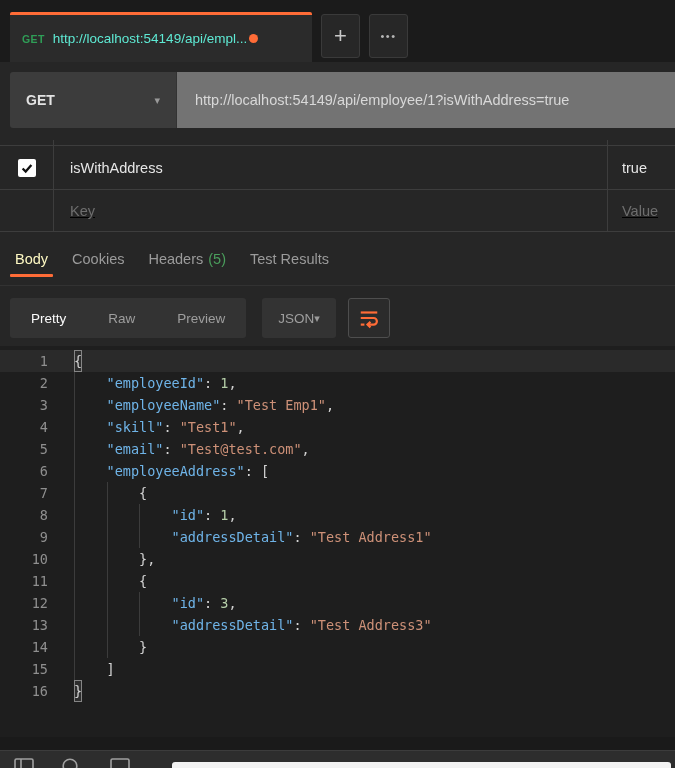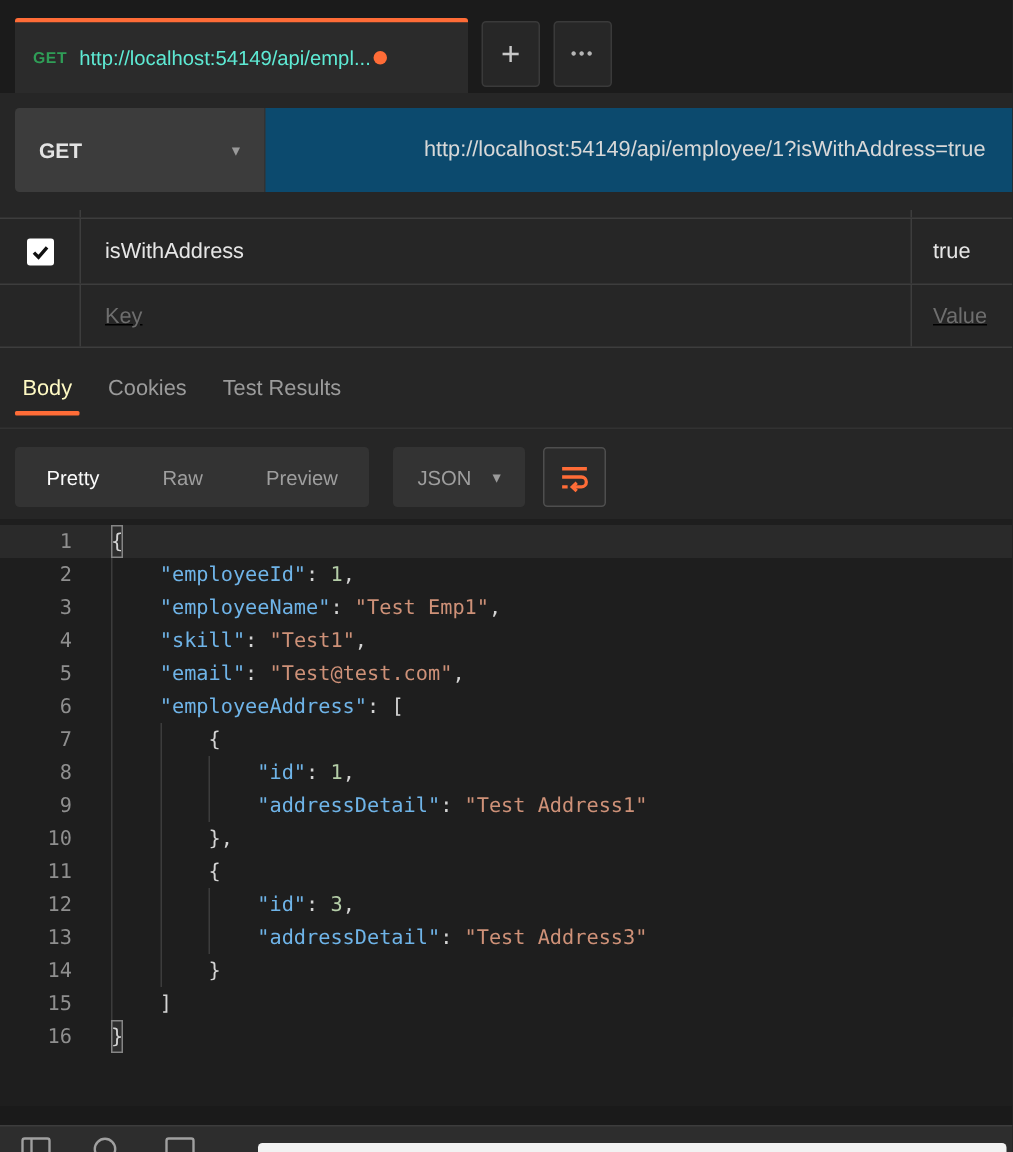--- a/index.html
+++ b/index.html
@@ -18,21 +18,21 @@
     border-radius:3px; display:flex; align-items:center; justify-content:center; color:#c8c8c8; cursor:pointer; }
   .tab-btn.plus { font-size:22px; font-weight:300; }
   .tab-btn.more { font-size:11px; letter-spacing:1.5px; color:#b5b5b5; }
 
   
   .url-row { margin:10px 0 0 10px; height:56px; display:flex; flex-shrink:0; }
   .method-select { width:166px; background:#3c3c3c; display:flex; align-items:center; justify-content:space-between;
     padding:0 16px; border-radius:3px 0 0 3px; cursor:pointer; flex-shrink:0; }
   .method-select .m { color:#e3e3e3; font-size:14px; font-weight:600; }
   .chev { color:#9a9a9a; font-size:11px; }
-  .url-input { flex:1; background:#0c4a6e; border-left:1px solid #333; display:flex; align-items:center; padding:16px 18px;justify-content:flex-end; }
+  .url-input { flex:1; background:#737373; border-left:1px solid #333; display:flex; align-items:center; padding:16px 18px; }
   .url-input span { color:#d8d8d8; font-size:14.5px; white-space:nowrap; }
 
   
   .params { margin-top:12px; flex-shrink:0; }
   .prow { display:flex; border-bottom:1px solid #3d3d3d; }
   .pc { display:flex; align-items:center; }
   .pc.c1 { width:54px; justify-content:center; border-right:1px solid #3d3d3d; flex-shrink:0; }
   .pc.c2 { flex:1; padding-left:16px; border-right:1px solid #3d3d3d; }
   .pc.c3 { width:67px; padding-left:14px; flex-shrink:0; }
   .prow.partial { height:6px; }
@@ -51,21 +51,21 @@
   .rtab.active::after { content:""; position:absolute; left:-5px; right:-5px; bottom:8px; height:3px;
     background:#ff6c37; border-radius:1px; }
   .rtab .count { color:#4a9e5c; margin-left:5px; }
 
   
   .viewbar { margin:12px 10px 0; height:40px; display:flex; align-items:center; flex-shrink:0; }
   .mode-group { background:#333333; border-radius:3px; height:40px; display:flex; align-items:center; }
   .mode { padding:0 21px; height:100%; display:flex; align-items:center; color:#9e9e9e; font-size:13.5px; cursor:pointer; }
   .mode.active { color:#fafafa; }
   .lang-select { margin-left:16px; height:40px; background:#333333; border-radius:3px; display:flex;
-    align-items:center; padding:0 16px; gap:14px; cursor:pointer; }
+    align-items:center; padding:0 16px; cursor:pointer; }
   .lang-select .l { color:#9e9e9e; font-size:13.5px; }
   .wrap-btn { margin-left:12px; width:42px; height:40px; background:#2b2b2b; border:1px solid #4e4e4e;
     border-radius:3px; display:flex; align-items:center; justify-content:center; cursor:pointer; }
 
   
   .codewrap { flex:1; margin-top:8px; background:#1e1e1e; overflow:hidden; padding-top:4px;
     font-family:"DejaVu Sans Mono", monospace; font-size:13.5px; }
   .cl { height:22px; line-height:22px; display:flex; white-space:pre; }
   .cl.active { background:#2a2a2a; }
   .ln { width:74px; text-align:right; padding-right:26px; color:#8f8f8f; flex-shrink:0; }
@@ -145,20 +145,24 @@
       </div>
     </div>
   </div>
 
   <div class="rtabs">
     <div class="rtab active">
       <span>Body</span>
     </div>
     <div class="rtab">
       <span>Cookies</span>
+    </div>
+    <div class="rtab">
+      <span>Headers</span>
+      <span class="count">(5)</span>
     </div>
     <div class="rtab">
       <span>Test Results</span>
     </div>
   </div>
 
   <div class="viewbar">
     <div class="mode-group">
       <div class="mode active">
         <span>Pretty</span>

